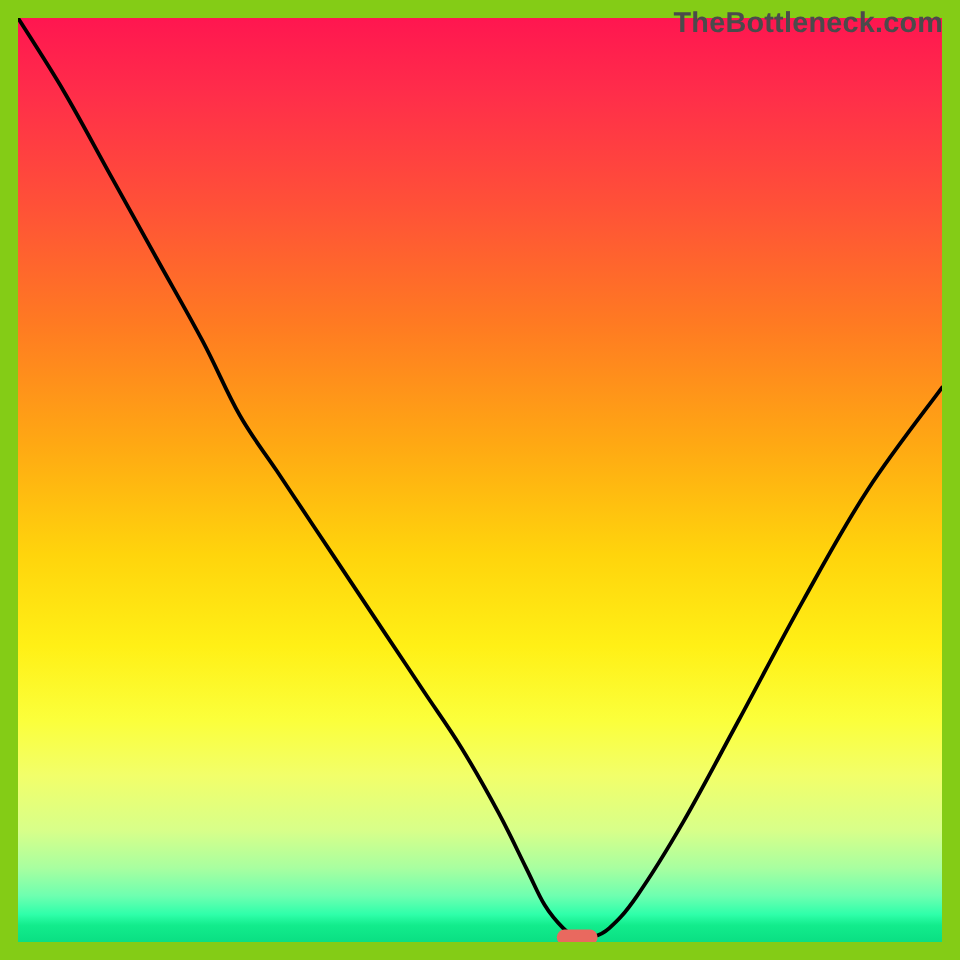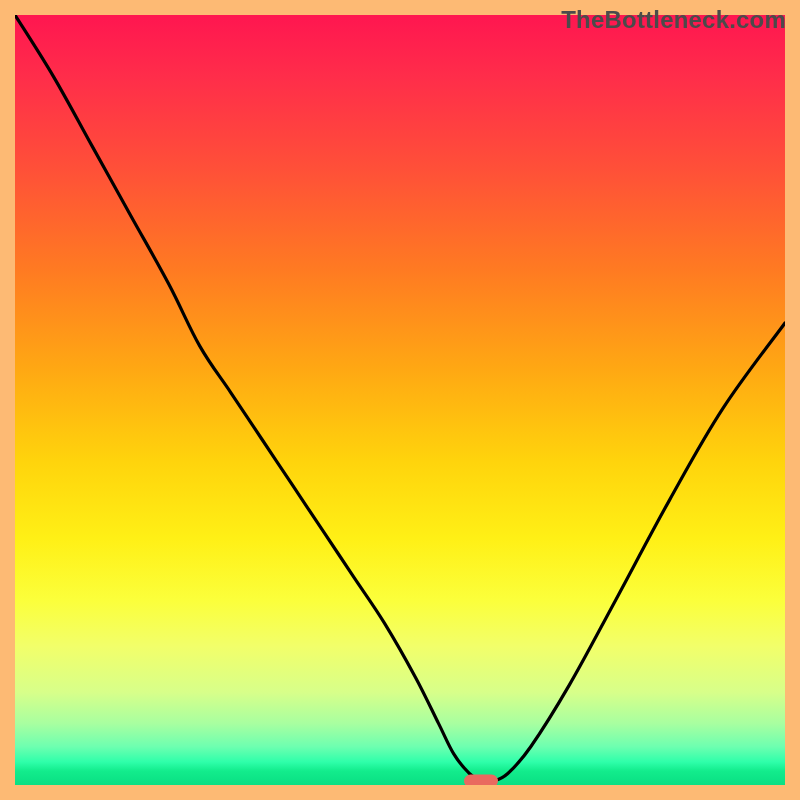--- a/index.html
+++ b/index.html
@@ -8,21 +8,21 @@
     width: 800px;
     height: 800px;
     background: #000;
     overflow: hidden;
     font-family: Arial, Helvetica, sans-serif;
   }
   .frame {
     position: relative;
     width: 800px;
     height: 800px;
-    background: #fdba74;
+    background: #84cc16;
   }
   .watermark {
     position: absolute;
     top: 6px;
     right: 14px;
     color: #4b4b4b;
     font-size: 24px;
     font-weight: 600;
     letter-spacing: 0.2px;
     z-index: 20;

